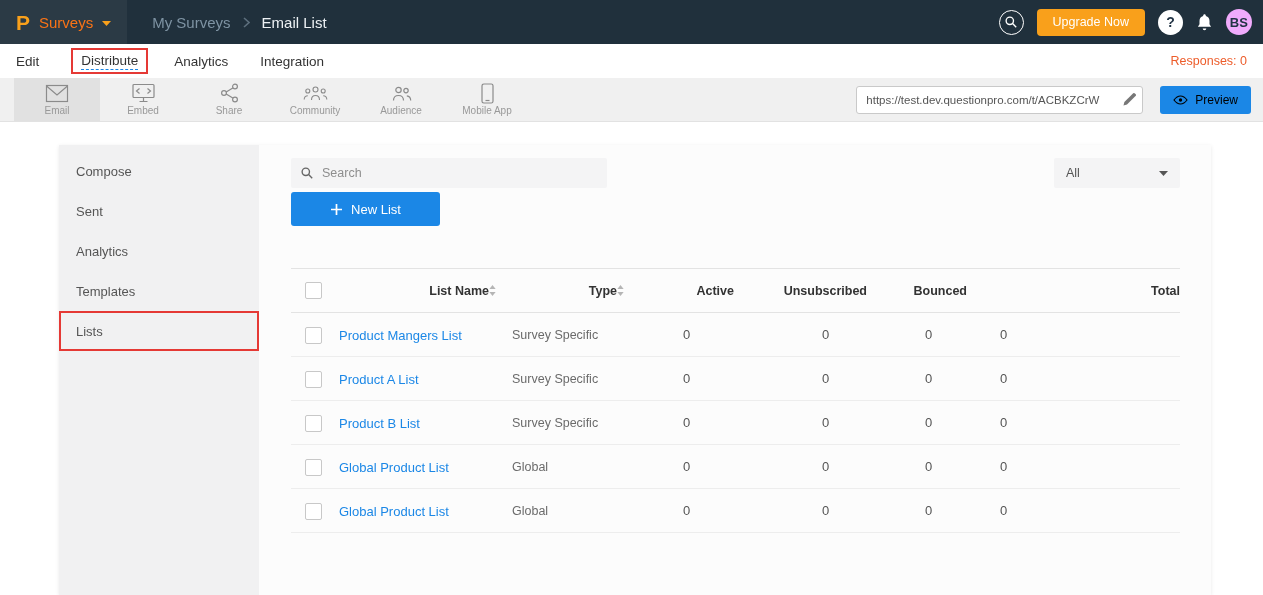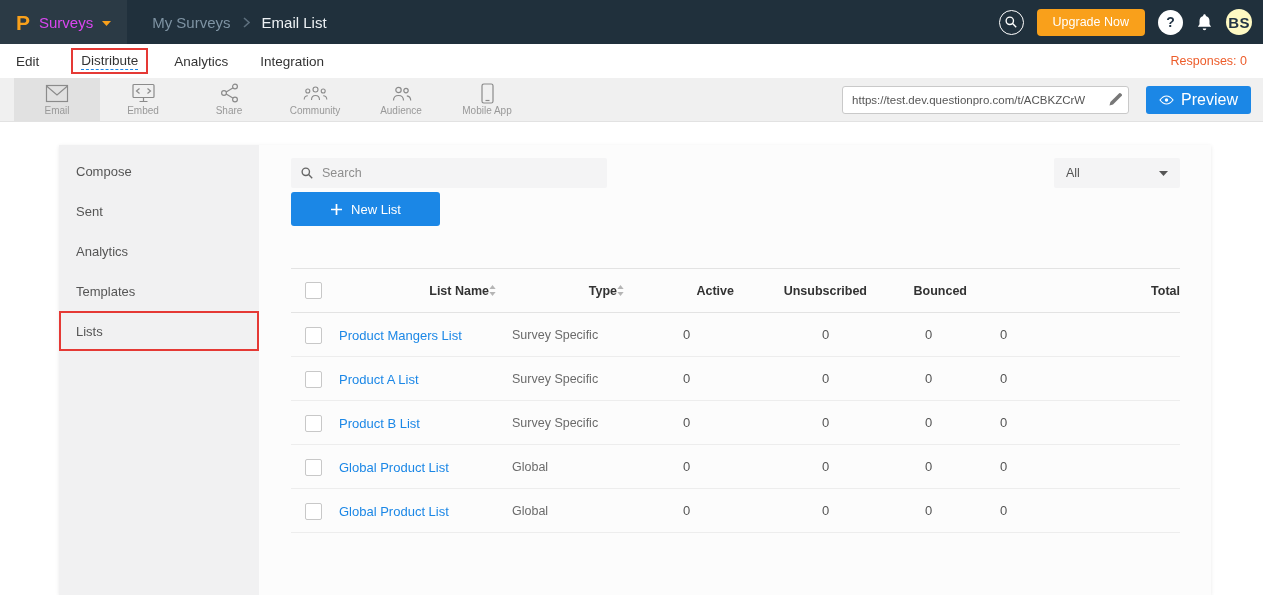--- a/index.html
+++ b/index.html
@@ -8,54 +8,54 @@
   }
   *{box-sizing:border-box;}
   html,body{margin:0;padding:0;}
   body{width:1263px;height:595px;overflow:hidden;background:#fff;
        font-family:"Liberation Sans",sans-serif;position:relative;}
 
   
   .topbar{height:44px;background:var(--topbar-bg);display:flex;align-items:center;color:#fff;}
   .brand{height:100%;display:flex;align-items:center;gap:9px;padding:0 16px;background:rgba(255,255,255,.05);cursor:pointer;}
   .logo{font-size:21px;font-weight:bold;color:var(--brand-orange);line-height:1;}
-  .brand-label{font-size:15px;color:#d946ef;}
+  .brand-label{font-size:15px;color:#f97316;}
   .brand-caret{color:var(--brand-orange);display:flex;margin-top:2px;}
   .breadcrumb{display:flex;align-items:center;gap:12px;margin-left:25px;font-size:15px;}
   .crumb.muted{color:#7e93a3;}
   .crumb-sep{color:#5d6f7d;display:flex;}
   .crumb.current{color:#edf1f4;}
   .topbar-right{margin-left:auto;display:flex;align-items:center;gap:13px;padding-right:11px;}
   .circle-btn{width:25px;height:25px;border:1.5px solid #fff;border-radius:50%;display:flex;align-items:center;justify-content:center;cursor:pointer;}
   .circle-btn svg{width:12px;height:12px;}
   .upgrade-btn{background:var(--brand-orange);color:#fff;font-size:12.5px;height:27px;display:flex;align-items:center;padding:0 16px;border-radius:4px;cursor:pointer;}
   .help-btn{width:25px;height:25px;background:#fff;color:#223445;border-radius:50%;display:flex;align-items:center;justify-content:center;font-size:14px;font-weight:bold;cursor:pointer;}
   .bell-btn{display:flex;align-items:center;color:#fff;cursor:pointer;}
-  .avatar{width:26px;height:26px;background:#fef9c3;color:#223445;border-radius:50%;display:flex;align-items:center;justify-content:center;font-size:15px;font-weight:bold;letter-spacing:.3px;cursor:pointer;}
+  .avatar{width:26px;height:26px;background:#f0abfc;color:#223445;border-radius:50%;display:flex;align-items:center;justify-content:center;font-size:13px;font-weight:bold;letter-spacing:.3px;cursor:pointer;}
 
   
   .nav{height:34px;background:#fff;display:flex;align-items:center;padding:0 16px;}
   .nav-tabs{display:flex;align-items:center;}
   .tab{margin-right:32px;font-size:13.5px;color:#333;cursor:pointer;}
   .tab.annotated{border:2px solid var(--annotation-red);padding:3px 8px 4px;margin-right:26px;}
   .tab-lbl.active{border-bottom:1px dashed var(--accent-blue);padding-bottom:1px;}
   .responses{margin-left:auto;font-size:12.5px;color:var(--responses-orange);cursor:pointer;}
 
   
   .toolbar{height:44px;background:#f0f0f0;display:flex;align-items:stretch;border-bottom:1px solid #e2e2e2;}
   .toolbar-items{display:flex;padding-left:14px;justify-content:space-between;}
   .tool-item{width:86px;display:flex;flex-direction:column;align-items:center;justify-content:center;gap:2px;color:#8b8b8b;cursor:pointer;}
   .tool-item.active{background:#e1e1e1;}
   .t-icon{display:flex;height:20px;align-items:center;}
   .t-label{font-size:10px;color:#999;}
   .toolbar-right{margin-left:auto;display:flex;align-items:center;gap:17px;padding-right:12px;}
   .url-box{display:flex;align-items:center;width:287px;height:28px;background:#fff;border:1px solid #c9c9c9;border-radius:3px;}
   .url-input{flex:1;min-width:0;border:none;outline:none;background:none;font-size:11.5px;color:#555;padding:0 2px 0 9px;font-family:inherit;}
   .pencil-btn{width:26px;display:flex;justify-content:center;color:#777;cursor:pointer;}
-  .preview-btn{height:28px;background:var(--accent-blue);color:#ffffff;display:flex;align-items:center;gap:7px;padding:0 13px;border-radius:3px;font-size:16px;cursor:pointer;}
+  .preview-btn{height:28px;background:var(--accent-blue);color:#000000;display:flex;align-items:center;gap:7px;padding:0 13px;border-radius:3px;font-size:12px;cursor:pointer;}
 
   
   .card{display:flex;margin:23px 52px 0 59px;height:450px;background:#fcfcfc;box-shadow:0 1px 4px rgba(0,0,0,.09);}
   .sidebar{width:200px;background:#f1f1f2;padding-top:6px;flex-shrink:0;}
   .side-item{height:40px;display:flex;align-items:center;padding:0 17px;font-size:13px;color:#555;cursor:pointer;}
   .side-item.annotated{border:2px solid var(--annotation-red);padding-left:15px;}
   .content{flex:1;padding:13px 31px 0 32px;}
   .content-top{display:flex;justify-content:space-between;gap:16px;}
   .search-box{width:316px;height:30px;background:#f4f4f5;border-radius:2px;display:flex;align-items:center;padding:0 10px;cursor:text;}
   .sb-icon{display:flex;margin-right:7px;color:#666;}

